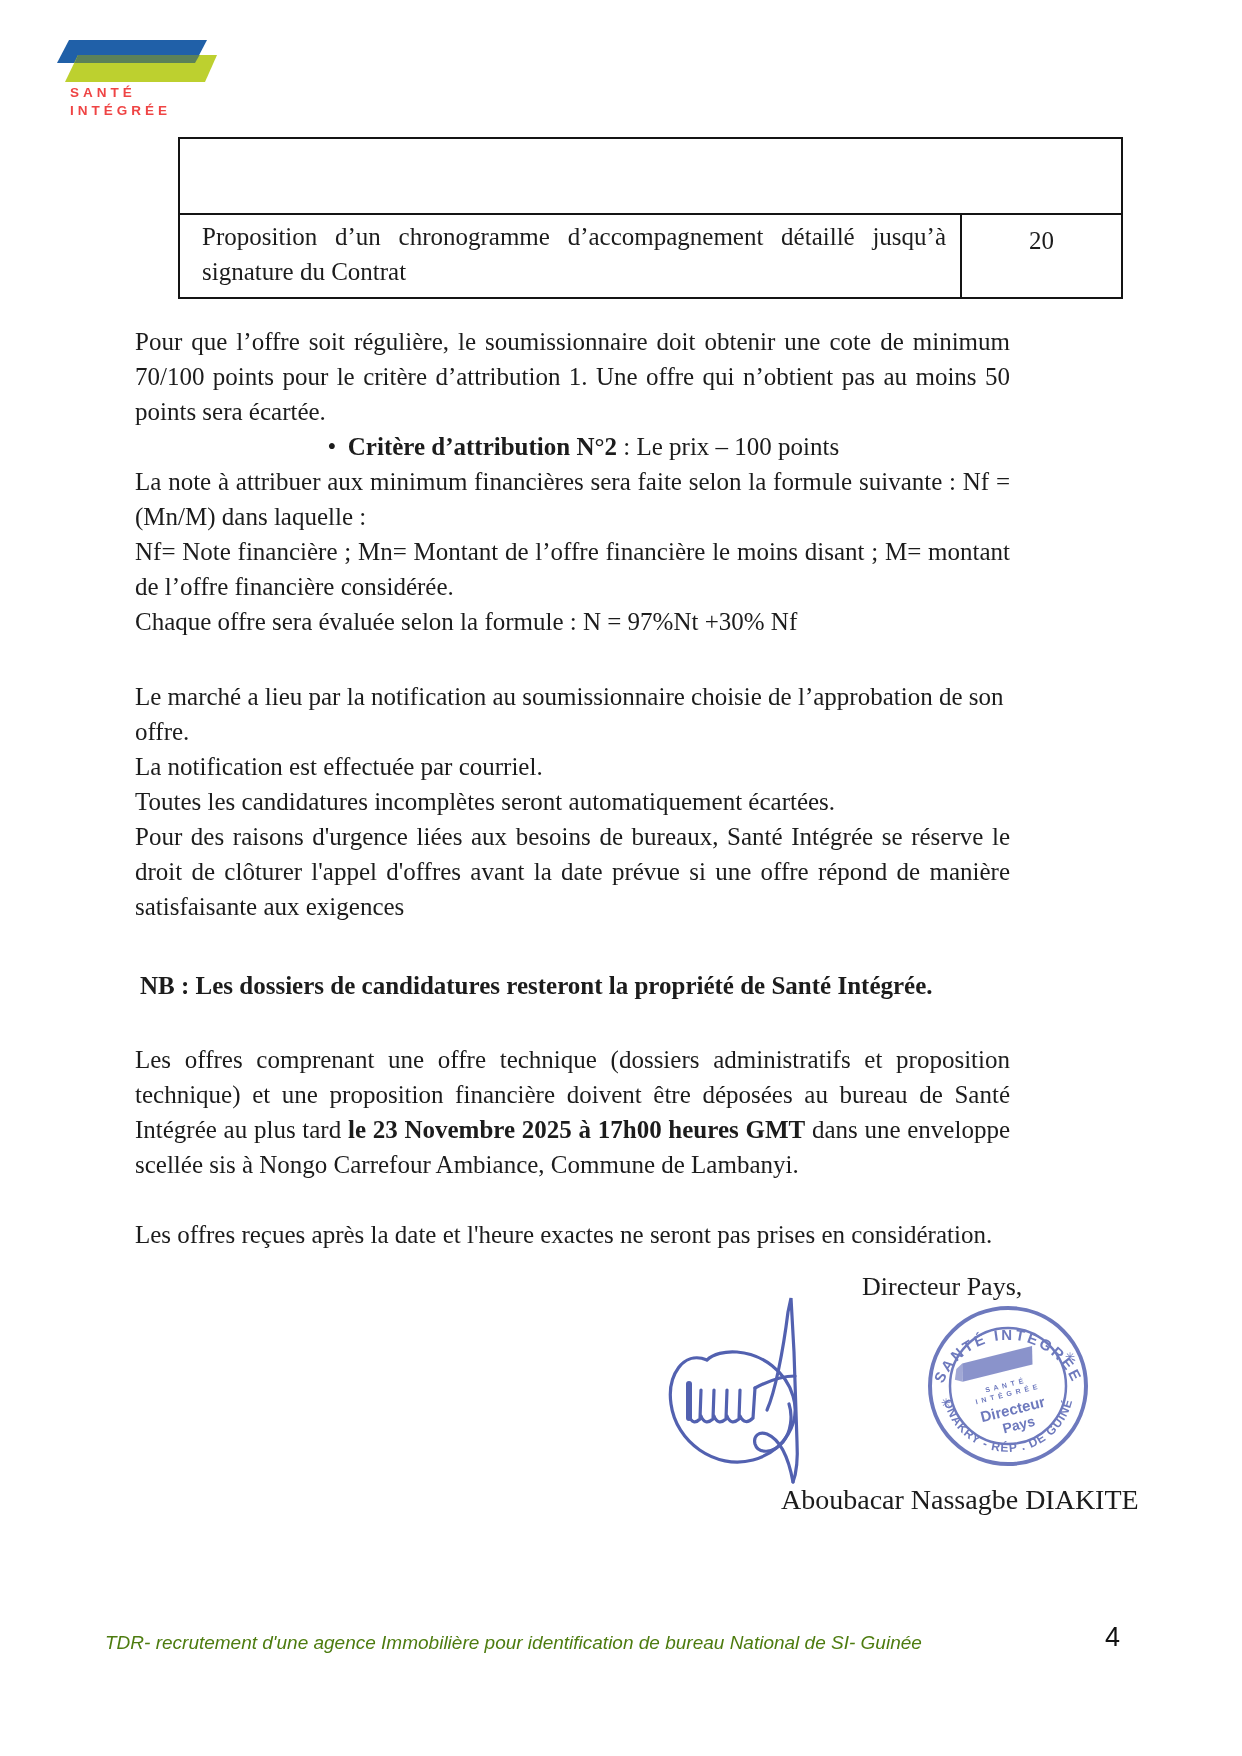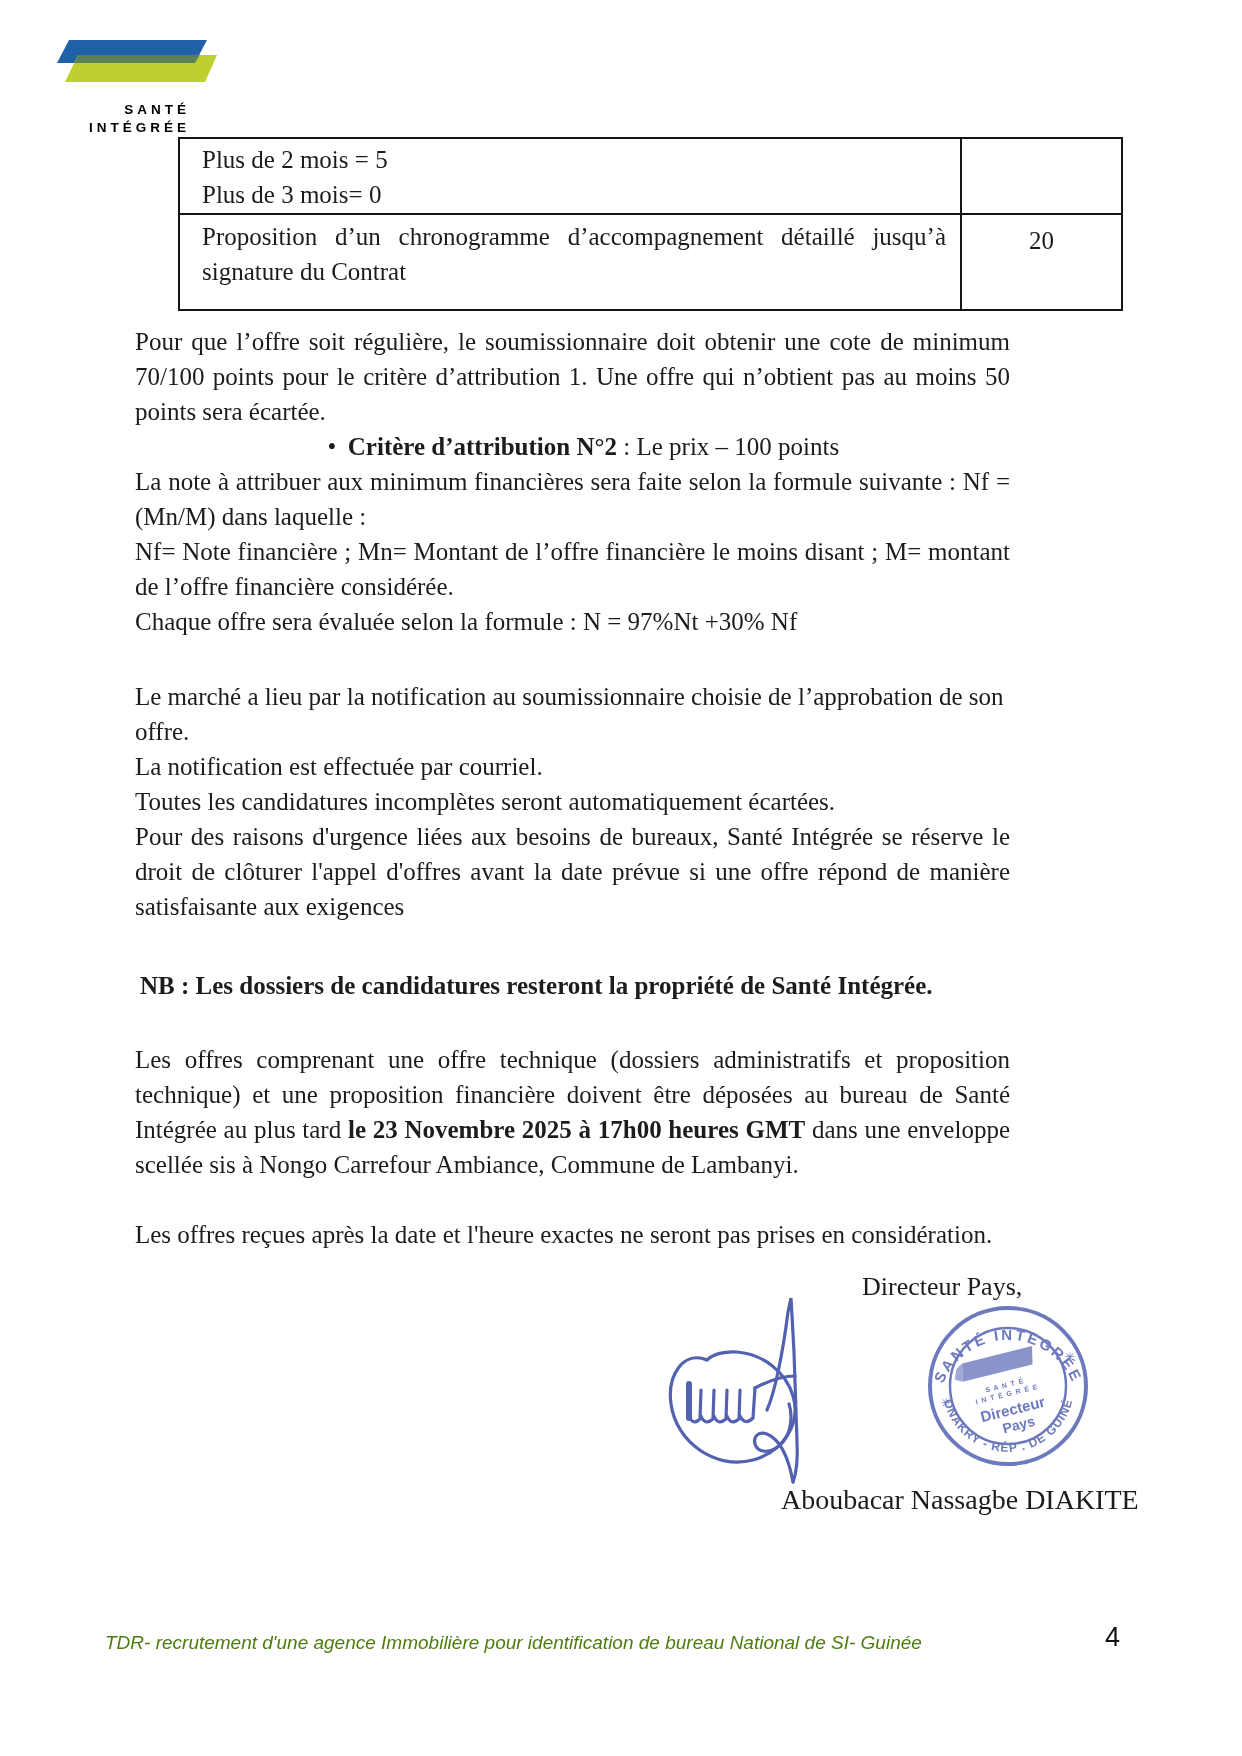--- a/index.html
+++ b/index.html
@@ -4,35 +4,35 @@
 <style>
   html,body{margin:0;padding:0;}
   body{
     width:1242px;height:1756px;position:relative;background:#ffffff;
     font-family:"Liberation Serif", serif;color:#1c1c1c;overflow:hidden;
   }
   p{margin:0;}
   
   .logo-wrap{position:absolute;left:48px;top:26px;width:180px;height:100px;}
   .logo-text{
-    position:absolute;left:22px;top:75px;width:120px;text-align:right;
+    position:absolute;left:22px;top:58px;width:120px;text-align:left;
     font-family:"Liberation Sans", sans-serif;font-weight:bold;
-    font-size:13.5px;line-height:18px;letter-spacing:4px;color:#000000;
+    font-size:13.5px;line-height:18px;letter-spacing:4px;color:#ef4444;
   }
   
   .doc-table{
     position:absolute;left:178px;top:137px;width:945px;
     border:2px solid #141414;box-sizing:border-box;
     font-size:25px;line-height:35px;
   }
   .t-row{display:flex;}
   .t-row.first{border-bottom:2px solid #141414;}
   .t-cell{box-sizing:border-box;}
   .t-crit{width:782px;padding:3px 14px 0 22px;border-right:2px solid #141414;}
-  .t-crit.just{text-align:justify;padding-top:4px;padding-bottom:20px;}
+  .t-crit.just{text-align:justify;padding-top:4px;padding-bottom:8px;}
   .t-pts{flex:1;text-align:center;padding-top:8px;}
   .t-row.first .t-cell{height:74px;}
   
   .main-text{
     position:absolute;left:135px;top:324px;width:875px;
     font-size:25px;line-height:35px;
   }
   .just{text-align:justify;}
   .bullet-line{padding-left:10px;text-align:center;}
   .bullet-marker{display:inline-block;width:32px;}
@@ -66,24 +66,20 @@
     <polygon points="30,29 151.6,29 147,37 26.5,37" fill="#5c8158"></polygon>
   </svg>
   <div class="logo-text">
     <div>SANTÉ</div>
     <div>INTÉGRÉE</div>
   </div>
 </div>
 
 <div class="doc-table">
   <div class="t-row first">
-    <div class="t-cell t-crit">
-      <div>Plus de 2 mois = 5</div>
-      <div>Plus de 3 mois= 0</div>
-    </div>
     <div class="t-cell t-pts"></div>
   </div>
   <div class="t-row">
     <div class="t-cell t-crit just">Proposition d’un chronogramme d’accompagnement détaillé jusqu’à signature du Contrat</div>
     <div class="t-cell t-pts">20</div>
   </div>
 </div>
 
 <div class="main-text">
   <p class="just">Pour que l’offre soit régulière, le soumissionnaire doit obtenir une cote de minimum 70/100 points pour le critère d’attribution 1. Une offre qui n’obtient pas au moins 50 points sera écartée.</p>

